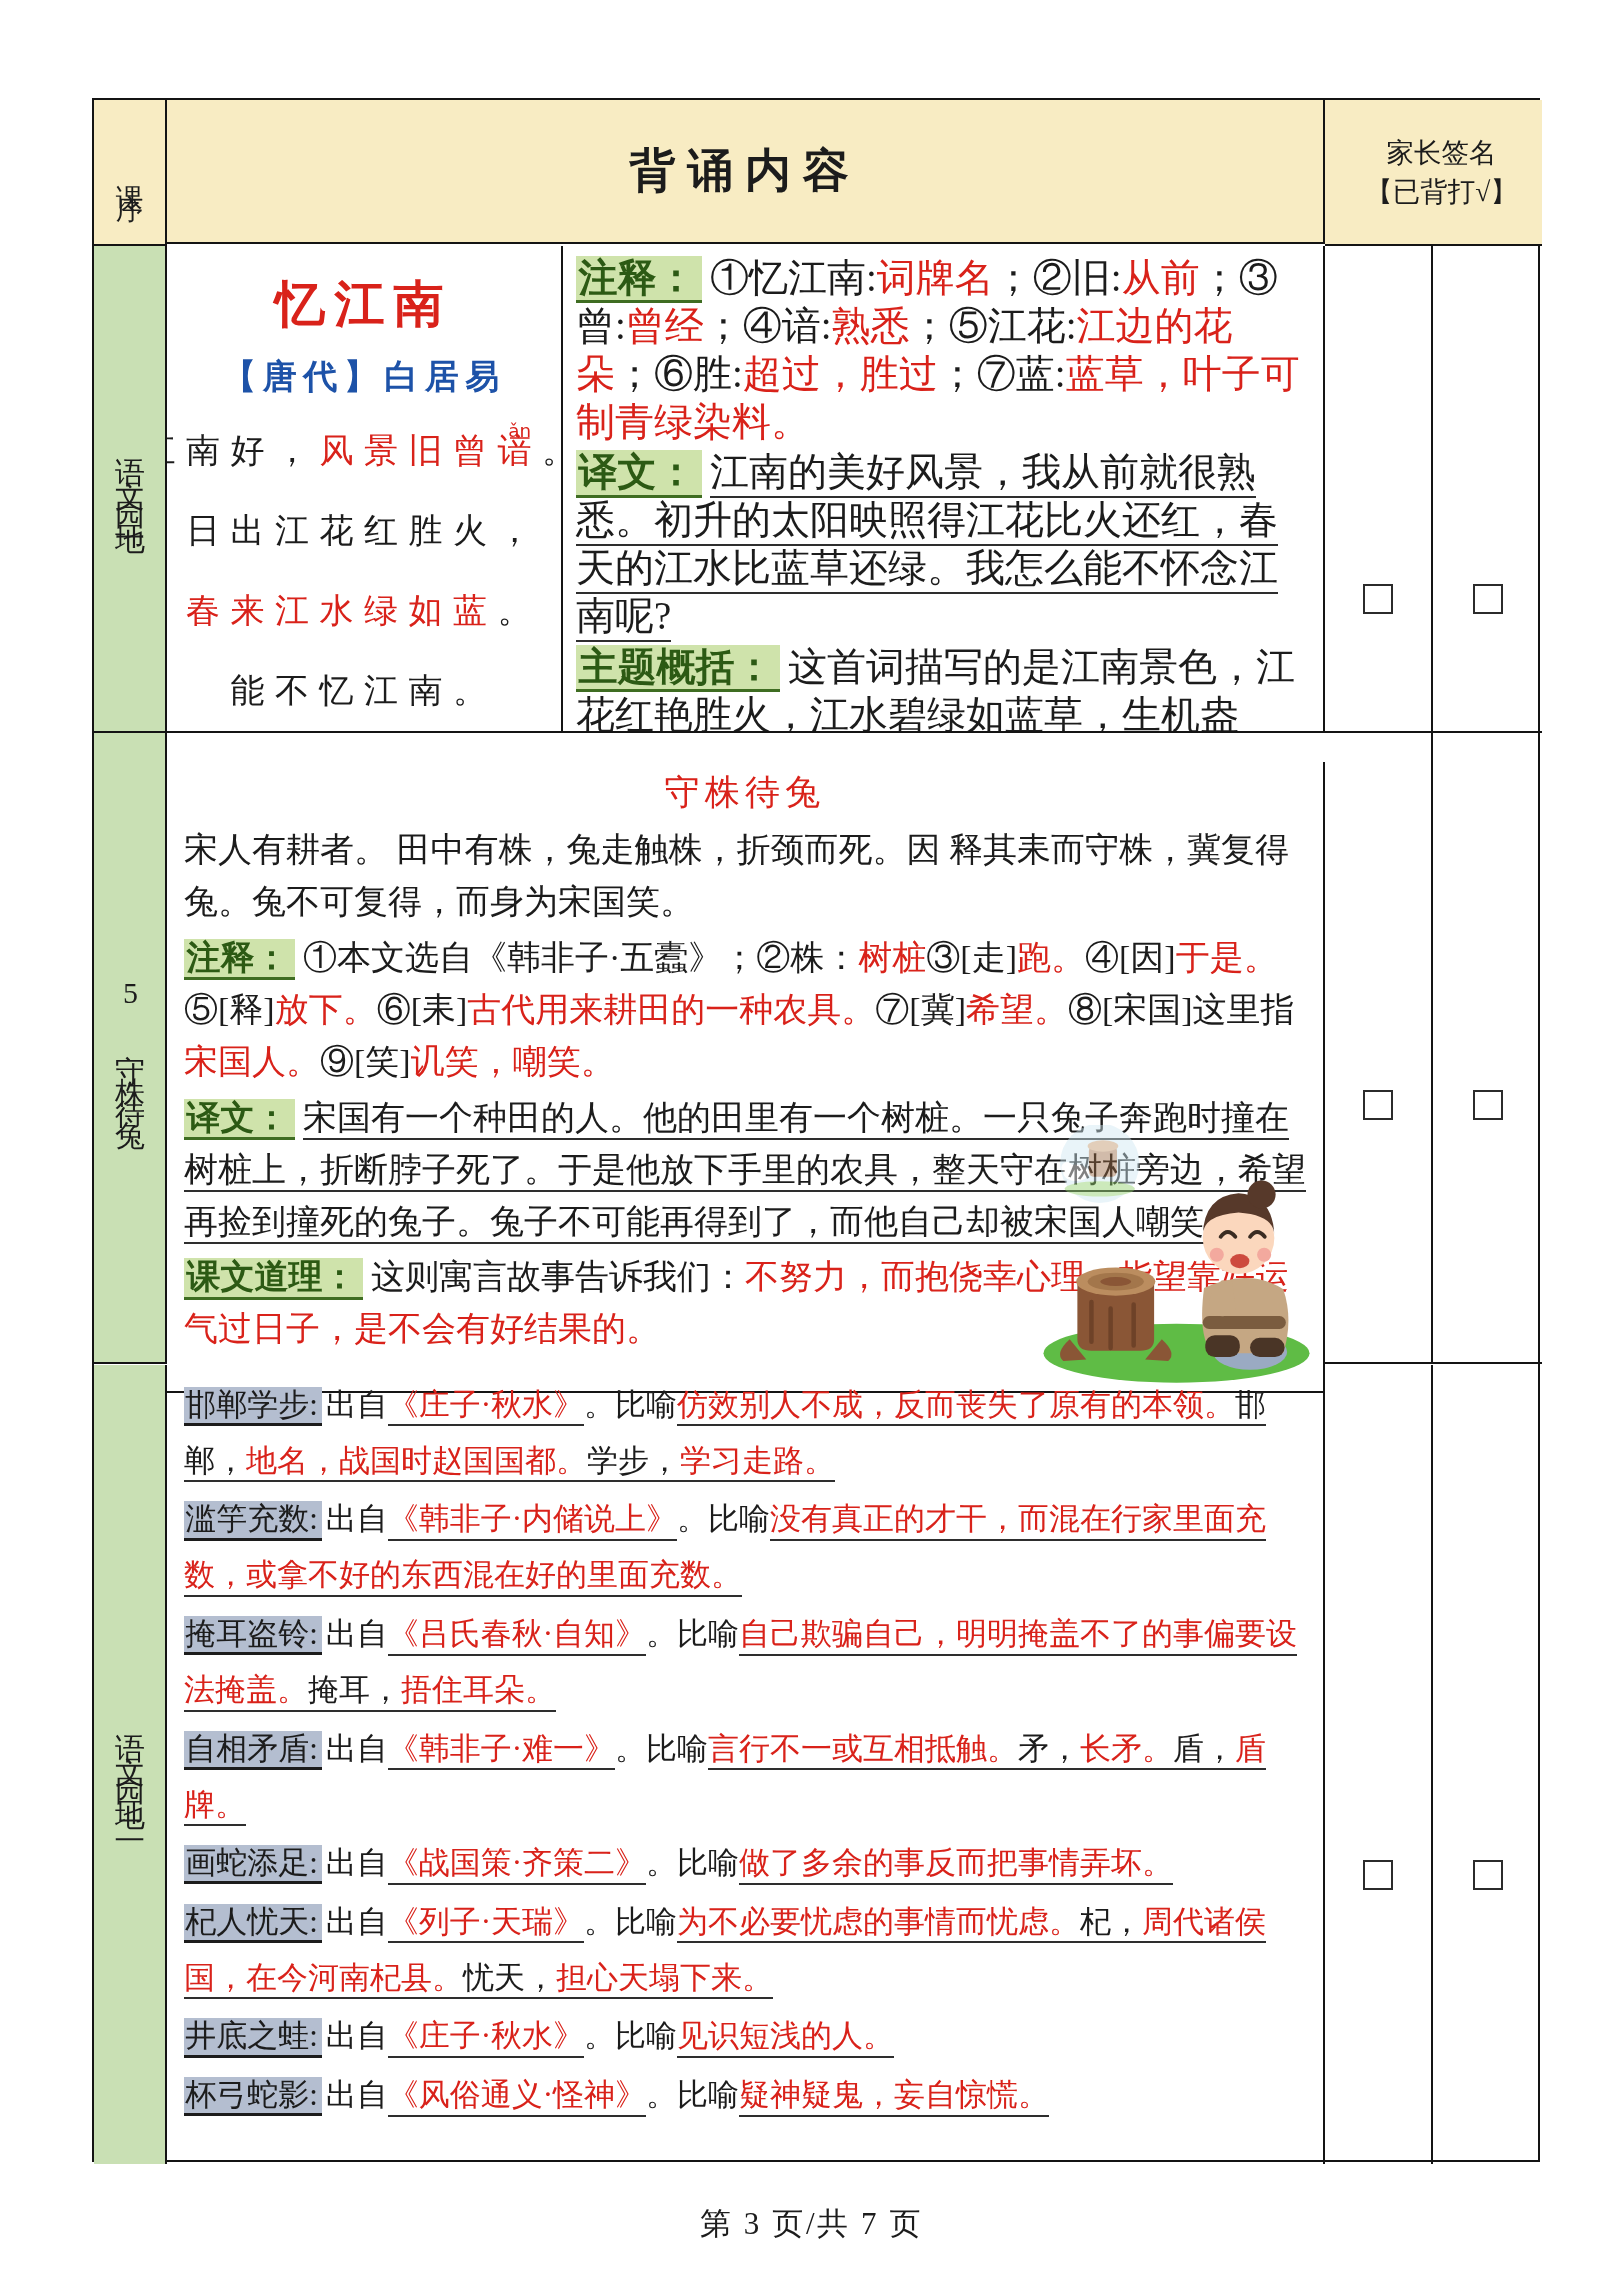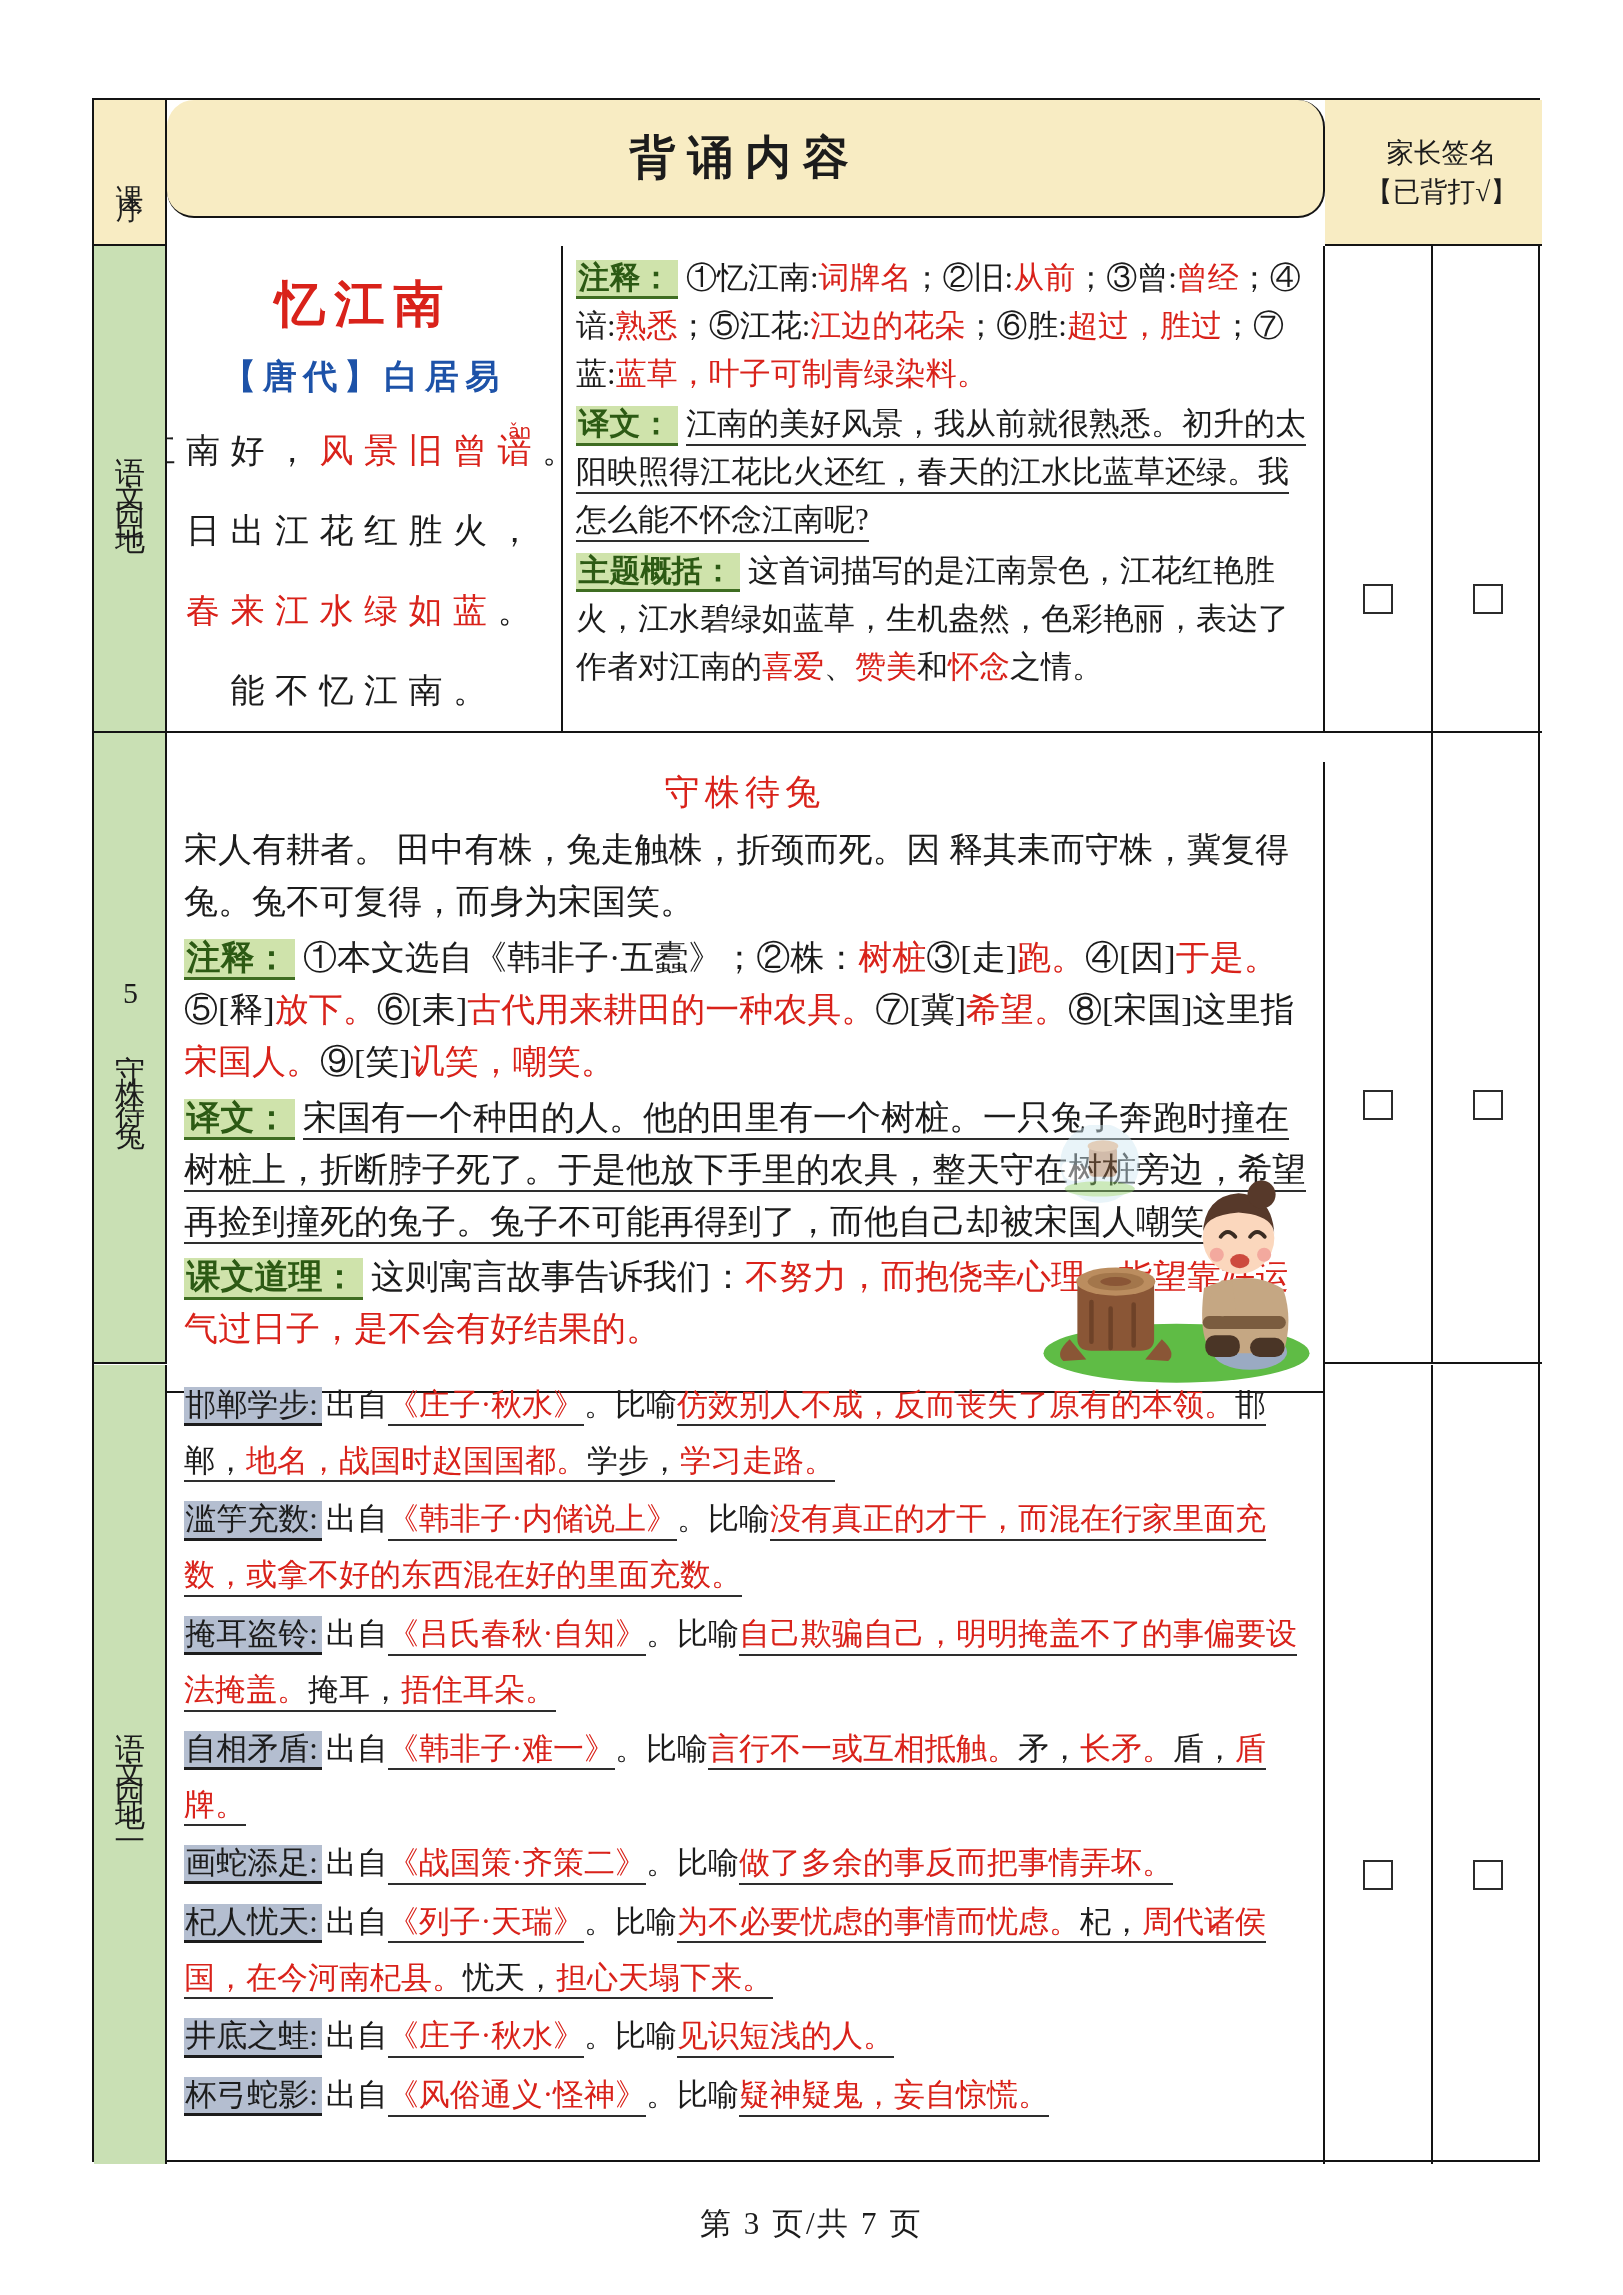--- a/index.html
+++ b/index.html
@@ -12,34 +12,34 @@
     border:2.6px solid #141414;box-sizing:border-box;background:#fff;
   }
   .cell{position:absolute;box-sizing:border-box;border-right:2px solid #141414;border-bottom:2px solid #141414;overflow:hidden;}
   .noright{border-right:none;}
   .nobottom{border-bottom:none;}
   .cream{background:#f8ecc3;}
   .green{background:#c9e0b4;}
 
   
   .hdr-left{left:0;top:0;width:73px;height:146px;display:flex;align-items:center;justify-content:center;}
-  .hdr-mid{left:73px;top:0;width:1158px;height:118px;display:flex;align-items:center;justify-content:center;
-           font-size:46px;letter-spacing:11.8px;font-weight:600;border-radius:27px;}
+  .hdr-mid{left:73px;top:0;width:1158px;height:144px;display:flex;align-items:center;justify-content:center;
+           font-size:46px;letter-spacing:11.8px;font-weight:600;}
   .hdr-right{left:1231px;top:0;width:217px;height:146px;display:flex;flex-direction:column;
            align-items:center;justify-content:center;font-size:27.5px;line-height:39px;padding-left:16px;}
   .vh{writing-mode:vertical-rl;text-orientation:upright;font-size:27.5px;letter-spacing:9.2px;}
 
   
   .lbl{display:flex;align-items:center;justify-content:center;}
   .vlabel{writing-mode:vertical-rl;text-orientation:upright;font-size:30px;letter-spacing:22px;}
 
   
   .r1-label{left:0;top:146px;width:73px;height:487px;}
   .r1-poem {left:73px;top:146px;width:396px;height:487px;display:flex;flex-direction:column;align-items:center;justify-content:flex-end;}
-  .r1-notes{left:469px;top:146px;width:762px;height:487px;padding:5.2px 13px 0 13px;font-size:31px;line-height:48px;}
+  .r1-notes{left:469px;top:146px;width:762px;height:487px;padding:5.2px 13px 0 13px;font-size:39px;line-height:48px;}
   .r1-sig1{left:1231px;top:146px;width:108px;height:487px;}
   .r1-sig2{left:1339px;top:146px;width:109px;height:487px;}
   .r2-label{left:0;top:633px;width:73px;height:631px;}
   .r2-content{left:73px;top:662px;width:1158px;height:631px;padding:2.6px 17px 0 17px;font-size:34px;line-height:52px;position:relative;}
   .r2-sig1{left:1231px;top:633px;width:108px;height:631px;}
   .r2-sig2{left:1339px;top:633px;width:109px;height:631px;}
   .r3-label{left:0;top:1265px;width:73px;height:799px;}
   .r3-content{left:73px;top:1265px;width:1158px;height:799px;padding:9.2px 17px 0 17px;font-size:31px;line-height:56px;}
   .r3-sig1{left:1231px;top:1265px;width:108px;height:799px;}
   .r3-sig2{left:1339px;top:1265px;width:109px;height:799px;}

